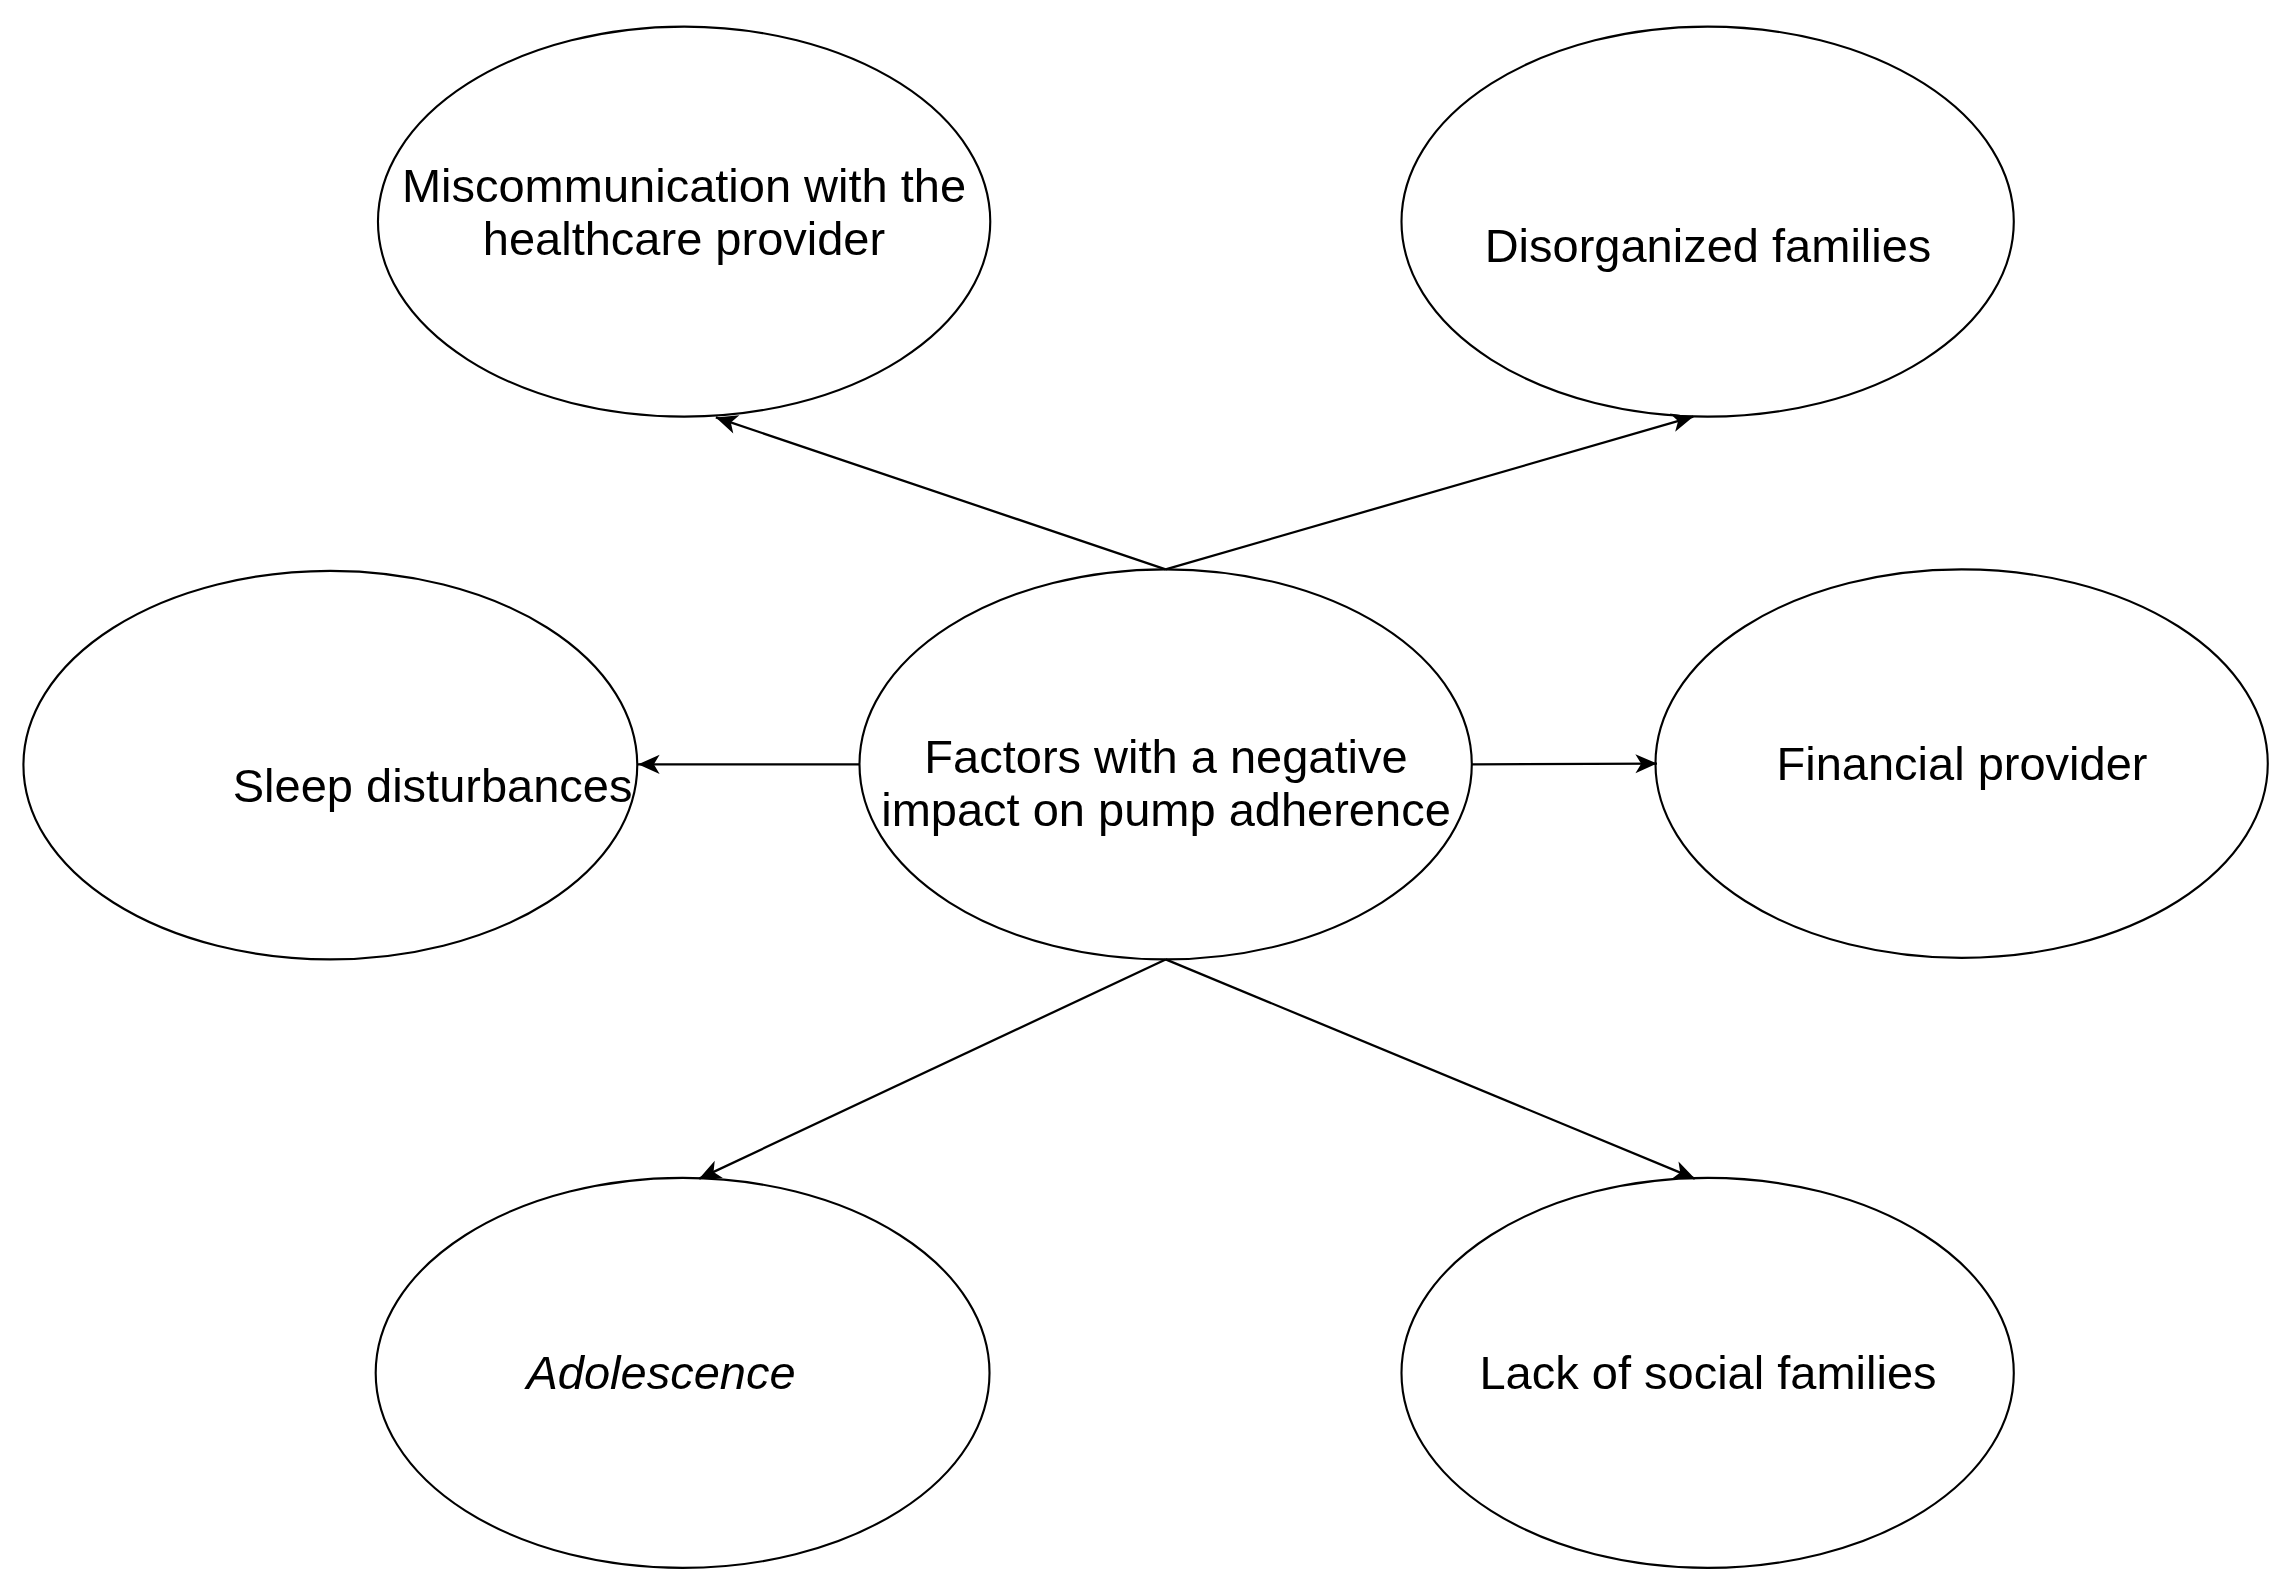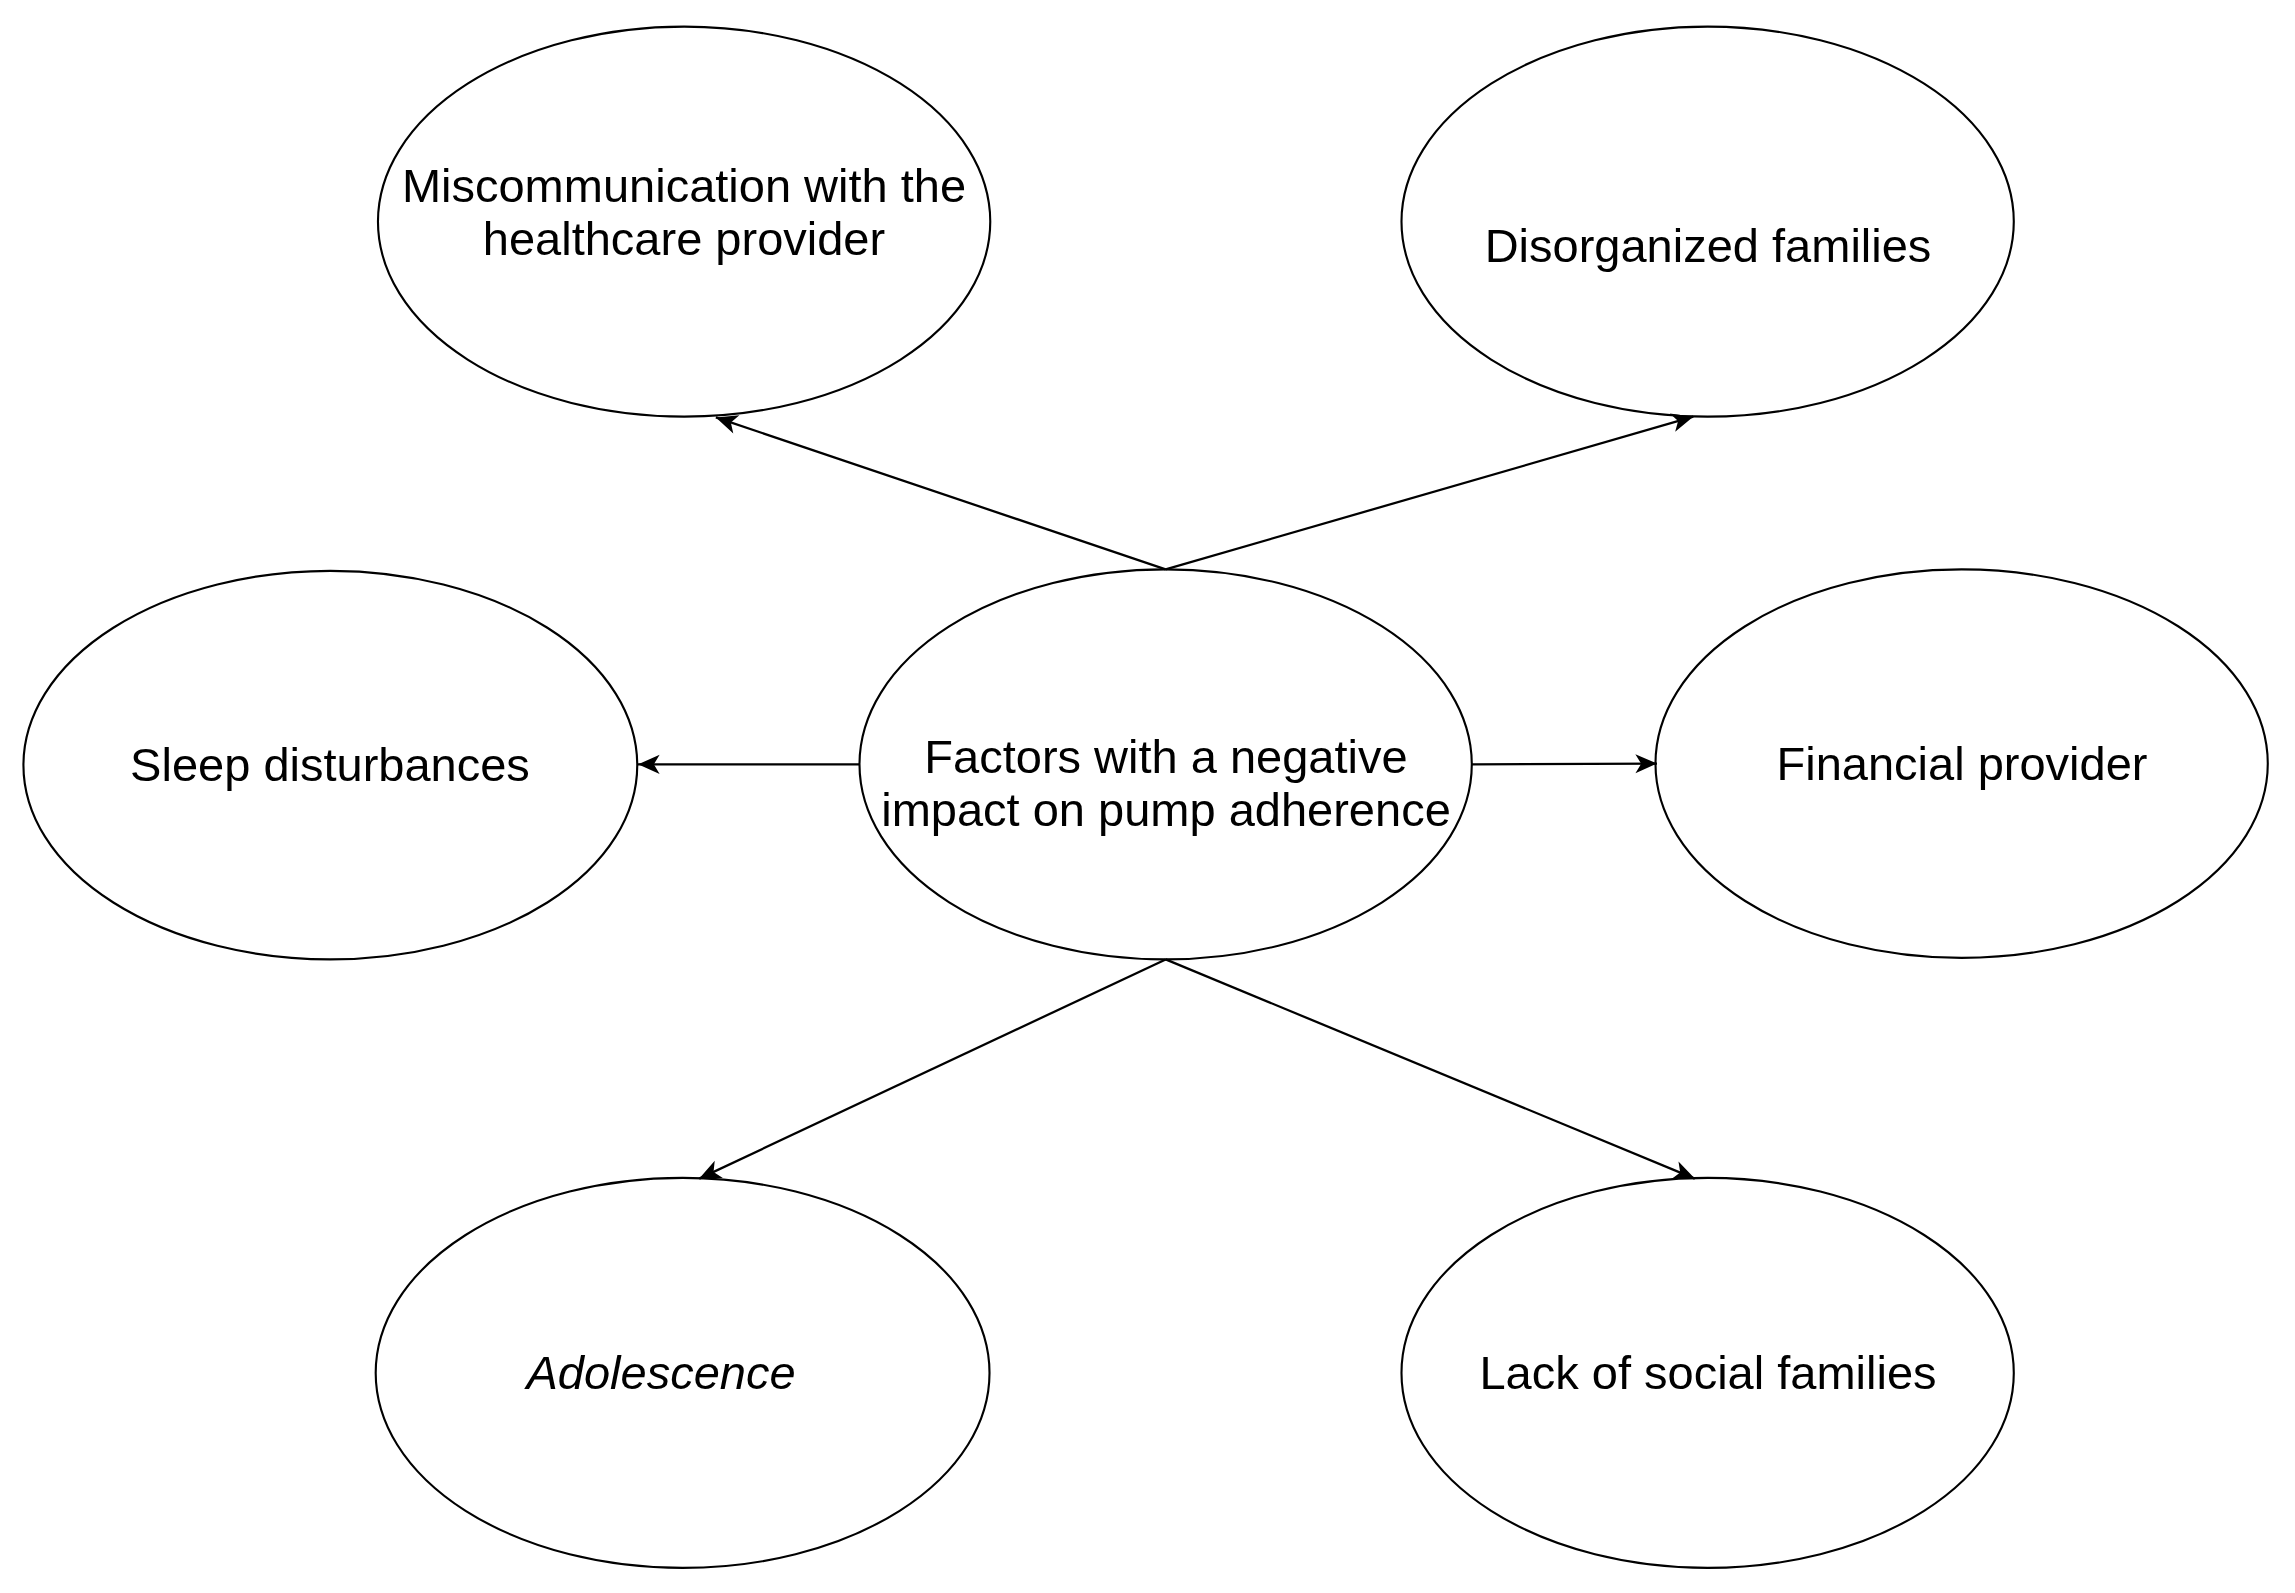--- a/index.html
+++ b/index.html
@@ -66,21 +66,21 @@
     <line class="edge-line" x1="1137" y1="1011" x2="844" y2="1011" marker-end="url(#arrowhead)"></line>
     <line class="edge-line" x1="1947" y1="1011" x2="2192" y2="1010" marker-end="url(#arrowhead)"></line>
     <line class="edge-line" x1="1542" y1="1269" x2="925" y2="1559" marker-end="url(#arrowhead)"></line>
     <line class="edge-line" x1="1542" y1="1269" x2="2242" y2="1559" marker-end="url(#arrowhead)"></line>
   </svg>
 
   <div class="node-label" style="left:684px;  top:212px;  width:673px;">Miscommunication with the healthcare provider</div>
 
   <div class="node-label" style="left:1708px; top:222px;  width:605px;margin-top:24px;">Disorganized families</div>
 
-  <div class="node-label" style="left:330px;  top:765px; width:605px;">Sleep disturbances</div>
+  <div class="node-label" style="left:330px;  top:786px; width:605px;text-align:right;">Sleep disturbances</div>
 
   <div class="node-label" style="left:1166px; top:783px;  width:597px;">Factors with a negative impact on pump adherence</div>
 
   <div class="node-label" style="left:1962px; top:764px; width:605px;">Financial provider</div>
 
   <div class="node-label" style="left:661px;  top:1373px; width:605px;font-style:italic;">Adolescence</div>
 
   <div class="node-label" style="left:1708px; top:1373px; width:605px;">Lack of social families</div>
 
 </div>

